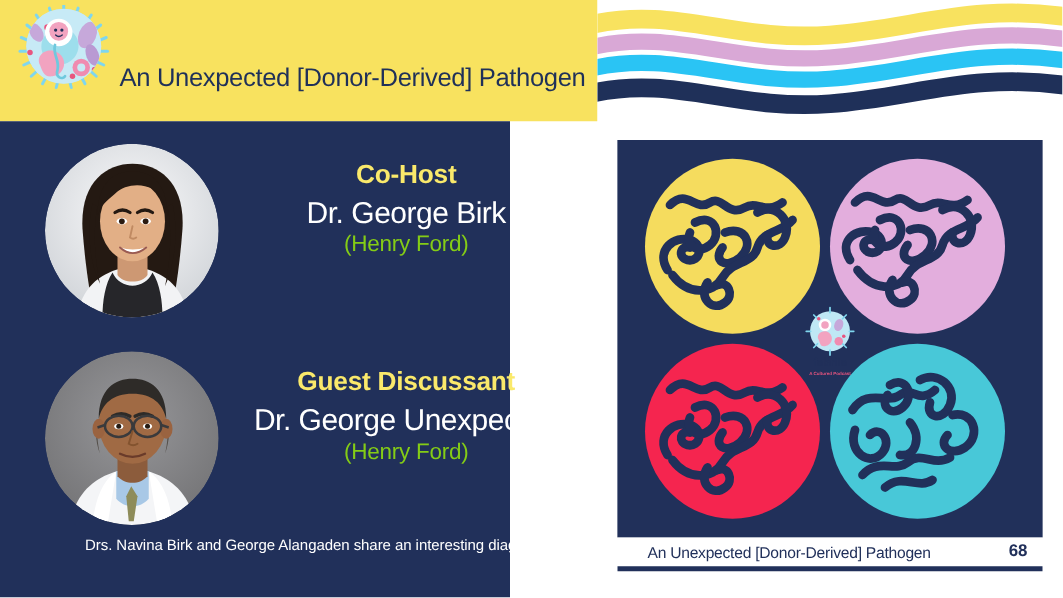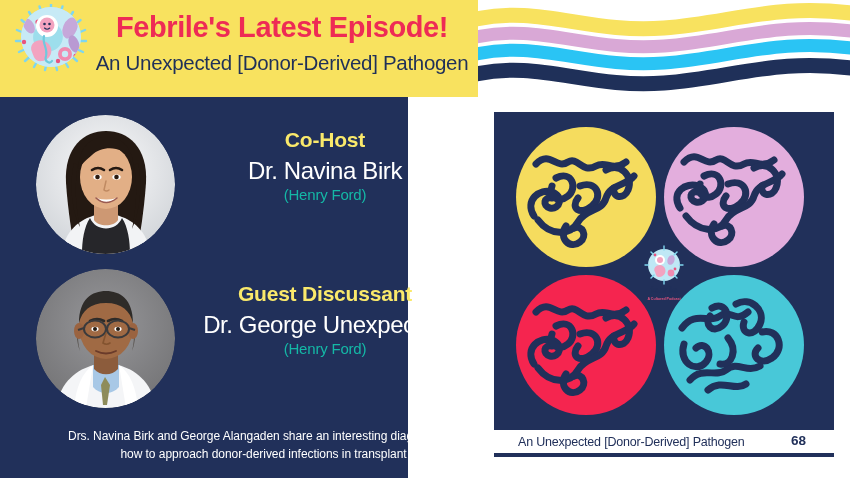--- a/index.html
+++ b/index.html
@@ -93,21 +93,21 @@
     height: 381px;
     background: #21305A;
   }
 
   .person-row {
     position: absolute;
     left: 0;
     width: 478px;
   }
   #person-row-0 { top: 18px; height: 140px; }
-  #person-row-1 { top: 172px; height: 140px; }
+  #person-row-1 { top: 184px; height: 140px; }
 
   .avatar {
     position: absolute;
     left: 36px;
     top: 0;
     width: 139px;
     height: 139px;
     border-radius: 50%;
     overflow: hidden;
   }
@@ -130,22 +130,22 @@
   }
   .person-name {
     font-size: 24px;
     color: #FFFFFF;
     letter-spacing: -0.4px;
     line-height: 30px;
     margin-top: 3px;
     white-space: nowrap;
   }
   .person-affil {
-    font-size: 15px;
-    color: #14b8a6;
+    font-size: 18px;
+    color: #84cc16;
     letter-spacing: -0.2px;
     line-height: 18px;
     white-space: nowrap;
   }
 
   #episode-blurb {
     position: absolute;
     left: 14px;
     top: 330px;
     width: 450px;
@@ -205,21 +205,21 @@
     left: 24px;
     top: 4px;
     font-size: 12.5px;
     color: #21305A;
     letter-spacing: -0.2px;
     line-height: 16px;
     white-space: nowrap;
   }
   #slide-page-number {
     position: absolute;
-    right: 28px;
+    right: 12px;
     top: 3px;
     font-size: 13.5px;
     font-weight: bold;
     color: #21305A;
     line-height: 16px;
   }
   #slide-bottom-rule {
     position: absolute;
     left: 0;
     top: 341px;
@@ -292,21 +292,20 @@
             <circle cx="36.5" cy="20" r="1.3" fill="#21305A"></circle>
             <circle cx="41.5" cy="20" r="1.3" fill="#21305A"></circle>
             <path d="M36.5 24 Q39 26.5 41.8 24" stroke="#21305A" stroke-width="1.1" fill="none" stroke-linecap="round"></path>
 
             <path d="M36 32 C34 40 40 44 38 52 C36 58 42 60 44 57" stroke="#6FC9DE" stroke-width="2.2" fill="none" stroke-linecap="round"></path>
           </g>
         </svg>
       </div>
 
       <div id="header-text-wrap">
-        <div id="episode-title">Febrile's Latest Episode!</div>
         <div id="episode-subtitle">An Unexpected [Donor-Derived] Pathogen</div>
       </div>
     </div>
 
     <div id="guest-panel">
 
       <div class="person-row" id="person-row-0">
         <div class="avatar">
           <svg width="139" height="139" viewBox="0 0 139 139">
             <defs>
@@ -346,21 +345,21 @@
 
               <path d="M70 66 L68 75 Q70.5 77 73 75" stroke="#C08A62" stroke-width="1.5" fill="none" stroke-linecap="round"></path>
 
               <path d="M60 83 Q70 91 81 83 Q70 86 60 83 Z" fill="#FFFFFF"></path>
               <path d="M60 83 Q70 92 81 83" stroke="#9A5B52" stroke-width="1.5" fill="none" stroke-linecap="round"></path>
             </g>
           </svg>
         </div>
         <div class="person-info">
           <div class="person-role">Co-Host</div>
-          <div class="person-name">Dr. Navina Birk</div>
+          <div class="person-name">Dr. George Birk</div>
           <div class="person-affil">(Henry Ford)</div>
         </div>
       </div>
 
       <div class="person-row" id="person-row-1">
         <div class="avatar">
           <svg width="139" height="139" viewBox="0 0 139 139">
             <defs>
               <radialGradient id="bgB" cx="50%" cy="40%" r="75%">
                 <stop offset="0%" stop-color="#97979A"></stop>
@@ -417,21 +416,20 @@
         </div>
         <div class="person-info">
           <div class="person-role">Guest Discussant</div>
           <div class="person-name">Dr. George Unexpected</div>
           <div class="person-affil">(Henry Ford)</div>
         </div>
       </div>
 
       <div id="episode-blurb">
         <div>Drs. Navina Birk and George Alangaden share an interesting diagnosis and</div>
-        <div>how to approach donor-derived infections in transplant recipients!</div>
       </div>
 
     </div>
   </div>
 
   <div id="right-column">
 
     <div id="wave-band">
       <svg width="372" height="98" viewBox="0 0 372 98">
         <g fill="none" stroke-linecap="butt">

